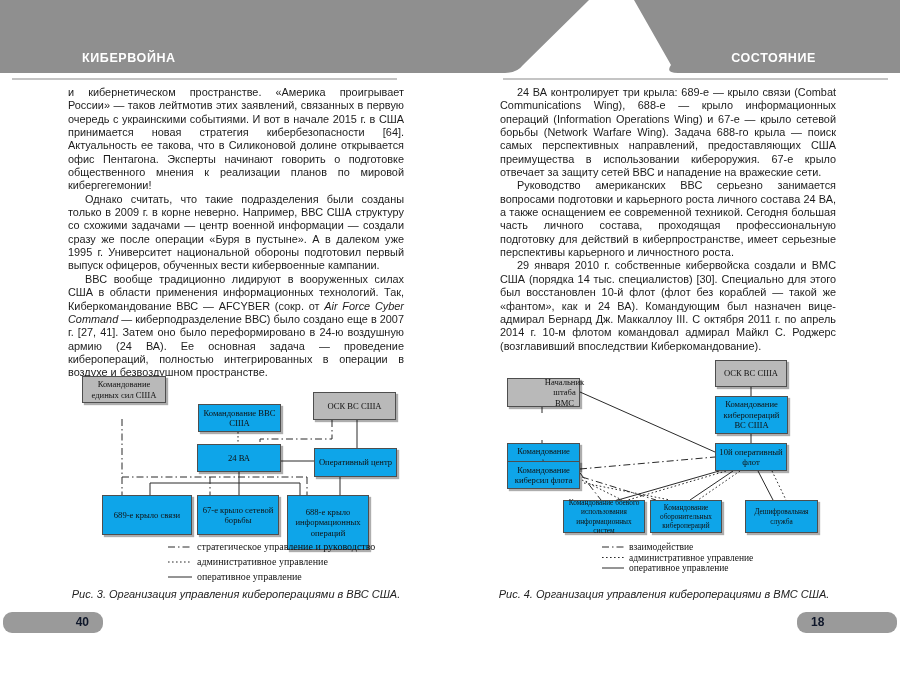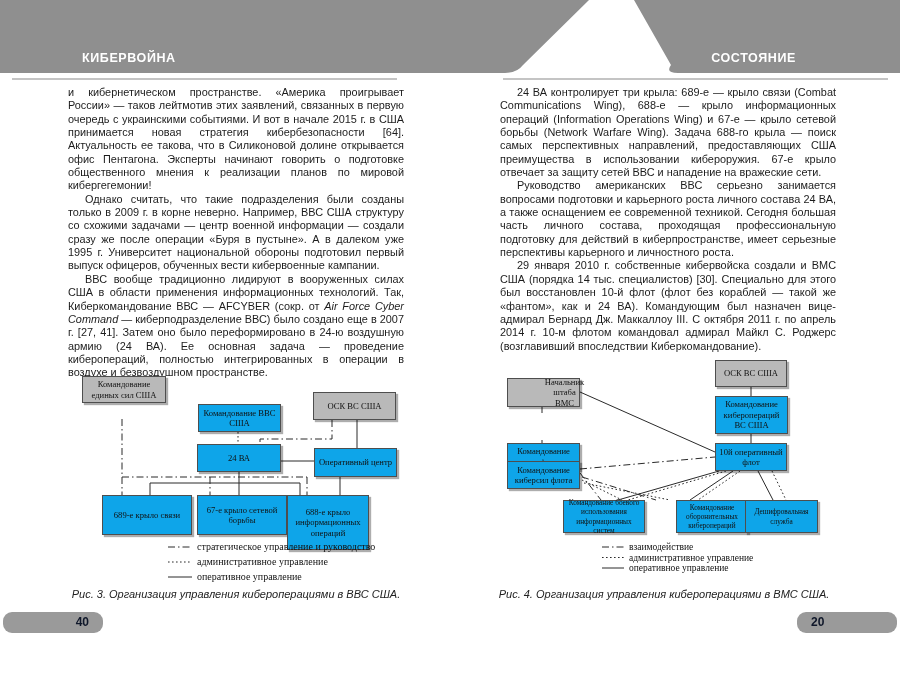--- a/index.html
+++ b/index.html
@@ -41,21 +41,21 @@
 </head>
 <body>
 
 <svg class="abs" width="900" height="84">
   <path d="M0,0 L589,0 L523,65 Q517,73 505,73 L0,73 Z" fill="#8f8f8f"></path>
   <path d="M634,0 L900,0 L900,73 L678,73 Q665,73 671,65 Z" fill="#8f8f8f"></path>
   <line x1="12" y1="79" x2="397" y2="79" stroke="#8a8a8a" stroke-width="1.2"></line>
   <line x1="503" y1="79" x2="888" y2="79" stroke="#8a8a8a" stroke-width="1.2"></line>
 </svg>
 <div class="hdr-title" style="left:82px;">КИБЕРВОЙНА</div>
-<div class="hdr-title" style="right:104px;">СОСТОЯНИЕ</div>
+<div class="hdr-title" style="right:84px;">СОСТОЯНИЕ</div>
 
 <div class="col" style="left:68px;top:86px;">
   <p>и кибернетическом пространстве. «Америка проигрывает России» — таков лейтмотив этих заявлений, связанных в первую очередь с украинскими событиями. И вот в начале 2015 г. в США принимается новая стратегия кибербезопасности [64]. Актуальность ее такова, что в Силиконовой долине открывается офис Пентагона. Эксперты начинают говорить о подготовке общественного мнения к реализации планов по мировой кибергегемонии!</p>
   <p class="ind">Однако считать, что такие подразделения были созданы только в 2009 г. в корне неверно. Например, ВВС США структуру со схожими задачами — центр военной информации — создали сразу же после операции «Буря в пустыне». А в далеком уже 1995 г. Университет национальной обороны подготовил первый выпуск офицеров, обученных вести кибервоенные кампании.</p>
   <p class="ind"><span>ВВС вообще традиционно лидируют в вооруженных силах США в области применения информационных технологий. Так, Киберкомандование ВВС — AFCYBER (сокр. от </span><span class="it">Air Force Cyber Command</span><span> — киберподразделение ВВС) было создано еще в 2007 г. [27, 41]. Затем оно было переформировано в 24-ю воздушную армию (24 ВА). Ее основная задача — проведение киберопераций, полностью интегрированных в операции в воздухе и безвоздушном пространстве.</span></p>
 </div>
 
 <div class="col" style="left:500px;top:86px;">
   <p class="ind">24 ВА контролирует три крыла: 689-е — крыло связи (Combat Communications Wing), 688-е — крыло информационных операций (Information Operations Wing) и 67-е — крыло сетевой борьбы (Network Warfare Wing). Задача 688-го крыла — поиск самых перспективных направлений, предоставляющих США  преимущества в использовании кибероружия. 67-е крыло отвечает за защиту сетей ВВС и нападение на вражеские сети.</p>
   <p class="ind">Руководство американских ВВС серьезно занимается вопросами подготовки и карьерного роста личного состава 24 ВА, а также оснащением ее современной техникой. Сегодня большая часть личного состава, проходящая профессиональную подготовку для действий в киберпространстве, имеет серьезные перспективы карьерного и личностного роста.</p>
@@ -103,37 +103,37 @@
   <line class="ln ln-dot" x1="602" y1="557.5" x2="624" y2="557.5"></line>
   <line class="ln" x1="602" y1="568" x2="624" y2="568"></line>
 </svg>
 
 <div class="box dark" style="left:82px;top:376px;width:84px;height:27px;">Командование единых сил США</div>
 <div class="box" style="left:198px;top:404px;width:83px;height:28px;">Командование ВВС США</div>
 <div class="box dark" style="left:313px;top:392px;width:83px;height:28px;">ОСК ВС США</div>
 <div class="box" style="left:197px;top:444px;width:84px;height:28px;">24 ВА</div>
 <div class="box" style="left:314px;top:448px;width:83px;height:29px;">Оперативный центр</div>
 <div class="box" style="left:102px;top:495px;width:90px;height:40px;">689-е крыло связи</div>
-<div class="box" style="left:197px;top:495px;width:90px;height:40px;">67-е крыло сетевой борьбы</div>
+<div class="box" style="left:197px;top:495px;width:82px;height:40px;">67-е крыло сетевой борьбы</div>
 <div class="box" style="left:287px;top:495px;width:82px;height:55px;">688-е крыло информационных операций</div>
 
 <div class="leg-label leg3" style="left:197px;top:541px;">стратегическое управление и руководство</div>
 <div class="leg-label leg3" style="left:197px;top:556px;">административное управление</div>
 <div class="leg-label leg3" style="left:197px;top:571px;">оперативное управление</div>
 <div class="caption" style="left:68px;top:588px;">Рис. 3. Организация управления кибероперациями в ВВС США.</div>
 
 <div class="box dark" style="left:507px;top:378px;width:73px;height:29px;padding-left:44px;">Начальник штаба ВМС</div>
 <div class="box" style="left:507px;top:413px;width:73px;height:27px;margin-top:30px;">Командование сил флота</div>
 <div class="box" style="left:507px;top:461px;width:73px;height:28px;">Командование киберсил флота</div>
 <div class="box dark" style="left:715px;top:360px;width:72px;height:27px;">ОСК ВС США</div>
 <div class="box" style="left:715px;top:396px;width:73px;height:38px;">Командование киберопераций ВС США</div>
 <div class="box" style="left:715px;top:443px;width:72px;height:28px;">10й оперативный флот</div>
 <div class="box tiny" style="left:563px;top:500px;width:82px;height:33px;">Командование боевого использования информационных систем</div>
-<div class="box tiny" style="left:650px;top:500px;width:72px;height:33px;margin-left:26px;">Командование оборонительных киберопераций</div>
+<div class="box tiny" style="left:650px;top:500px;width:72px;height:33px;">Командование оборонительных киберопераций</div>
 <div class="box tiny" style="left:745px;top:500px;width:73px;height:33px;">Дешифровальная служба</div>
 
 <div class="leg-label leg4" style="left:629px;top:542px;">взаимодействие</div>
 <div class="leg-label leg4" style="left:629px;top:552.5px;">административное управление</div>
 <div class="leg-label leg4" style="left:629px;top:563px;">оперативное управление</div>
 <div class="caption" style="left:496px;top:588px;">Рис. 4. Организация управления кибероперациями в ВМС США.</div>
 
 <div class="tab left">40</div>
-<div class="tab right">20</div>
+<div class="tab right">18</div>
 
 </body></html>

